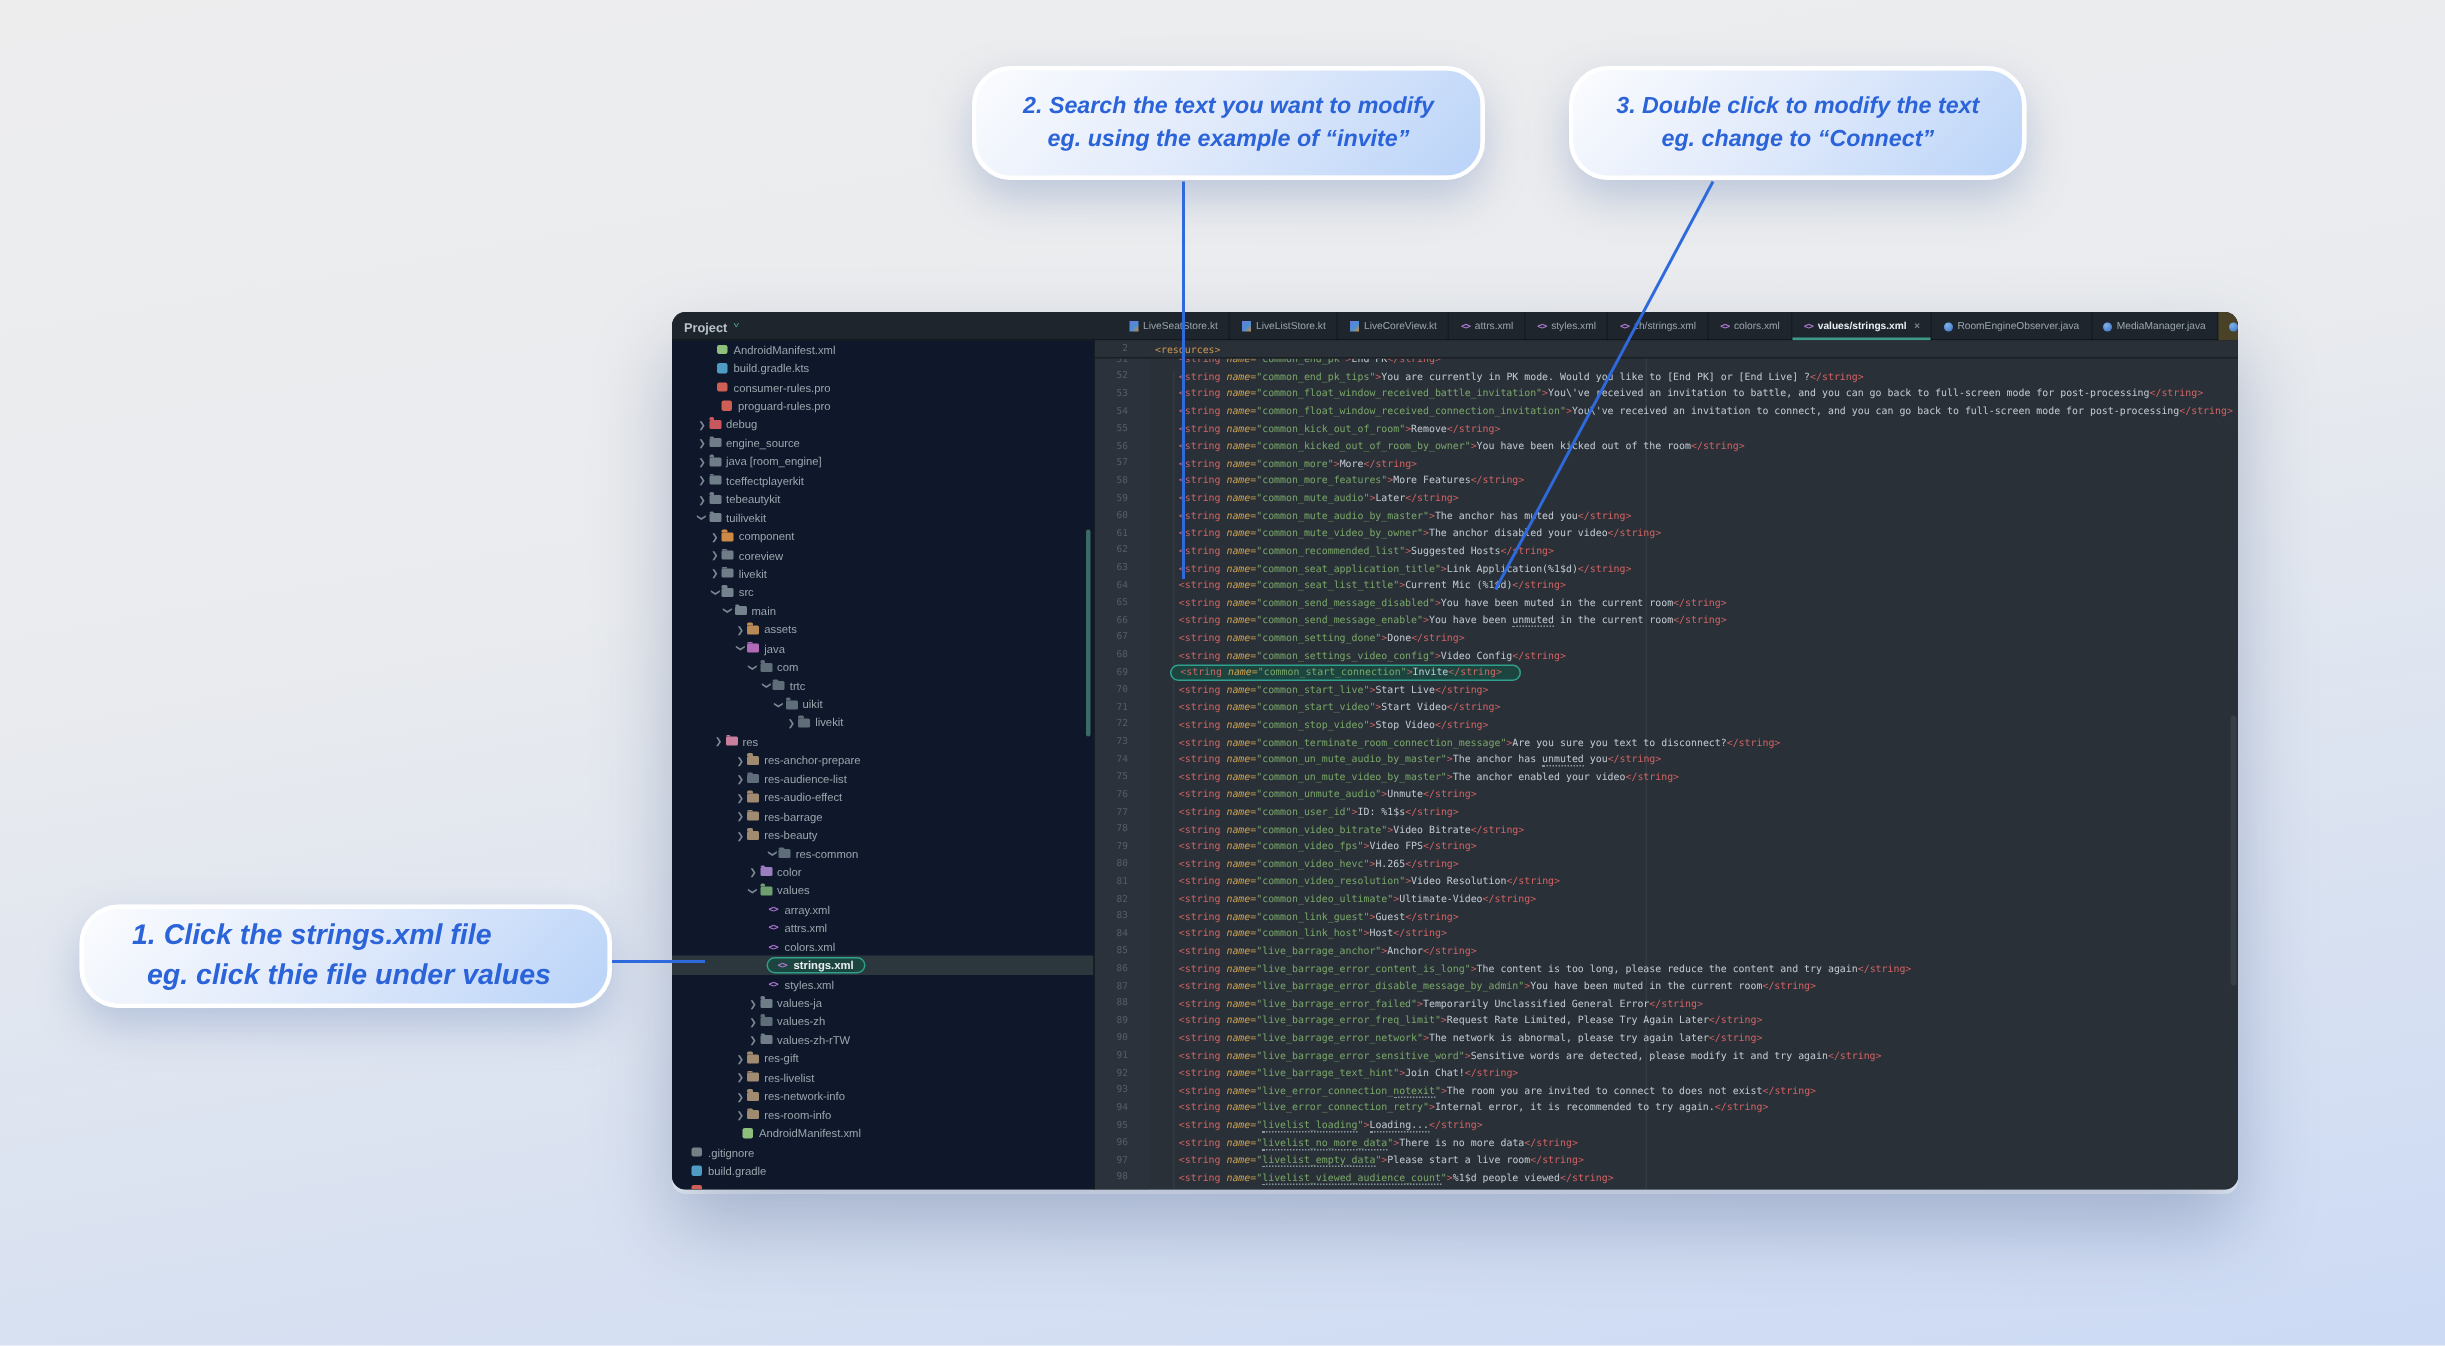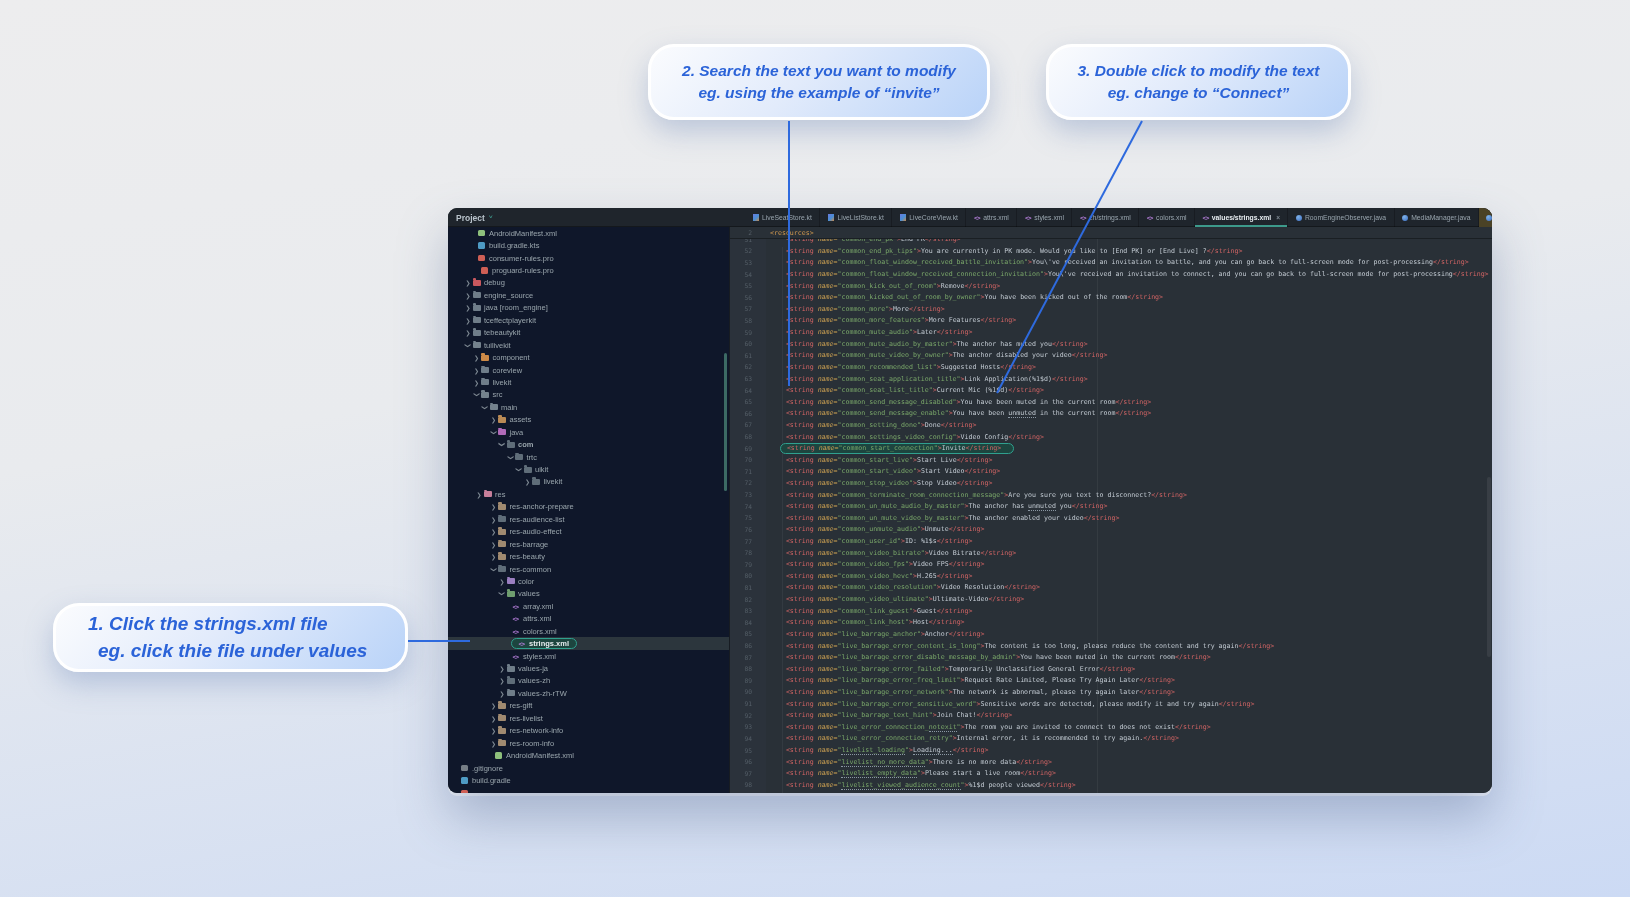--- a/index.html
+++ b/index.html
@@ -247,21 +247,21 @@
           </span>
           <span class="flabel">assets</span>
         </div>
         <div class="trow" style="padding-left: 41.5px;">
           <span class="chev exp">❯</span>
           <span class="fico">
             <span class="folder" style="background: rgb(176, 106, 184);"></span>
           </span>
           <span class="flabel">java</span>
         </div>
-        <div class="trow" style="padding-left: 50px; font-weight: bold;">
+        <div class="trow" style="padding-left: 50px;">
           <span class="chev exp">❯</span>
           <span class="fico">
             <span class="folder" style="background: rgb(95, 109, 121);"></span>
           </span>
           <span class="flabel">com</span>
         </div>
         <div class="trow" style="padding-left: 58.5px;">
           <span class="chev exp">❯</span>
           <span class="fico">
             <span class="folder" style="background: rgb(95, 109, 121);"></span>
@@ -317,21 +317,21 @@
           </span>
           <span class="flabel">res-barrage</span>
         </div>
         <div class="trow" style="padding-left: 41.5px;">
           <span class="chev">❯</span>
           <span class="fico">
             <span class="folder" style="background: rgb(160, 138, 112);"></span>
           </span>
           <span class="flabel">res-beauty</span>
         </div>
-        <div class="trow" style="padding-left: 41.5px;">
+        <div class="trow" style="padding-left: 41.5px; margin-left: 21px;">
           <span class="chev exp">❯</span>
           <span class="fico">
             <span class="folder" style="background: rgb(95, 109, 121);"></span>
           </span>
           <span class="flabel">res-common</span>
         </div>
         <div class="trow" style="padding-left: 50px;">
           <span class="chev">❯</span>
           <span class="fico">
             <span class="folder" style="background: rgb(154, 126, 192);"></span>

